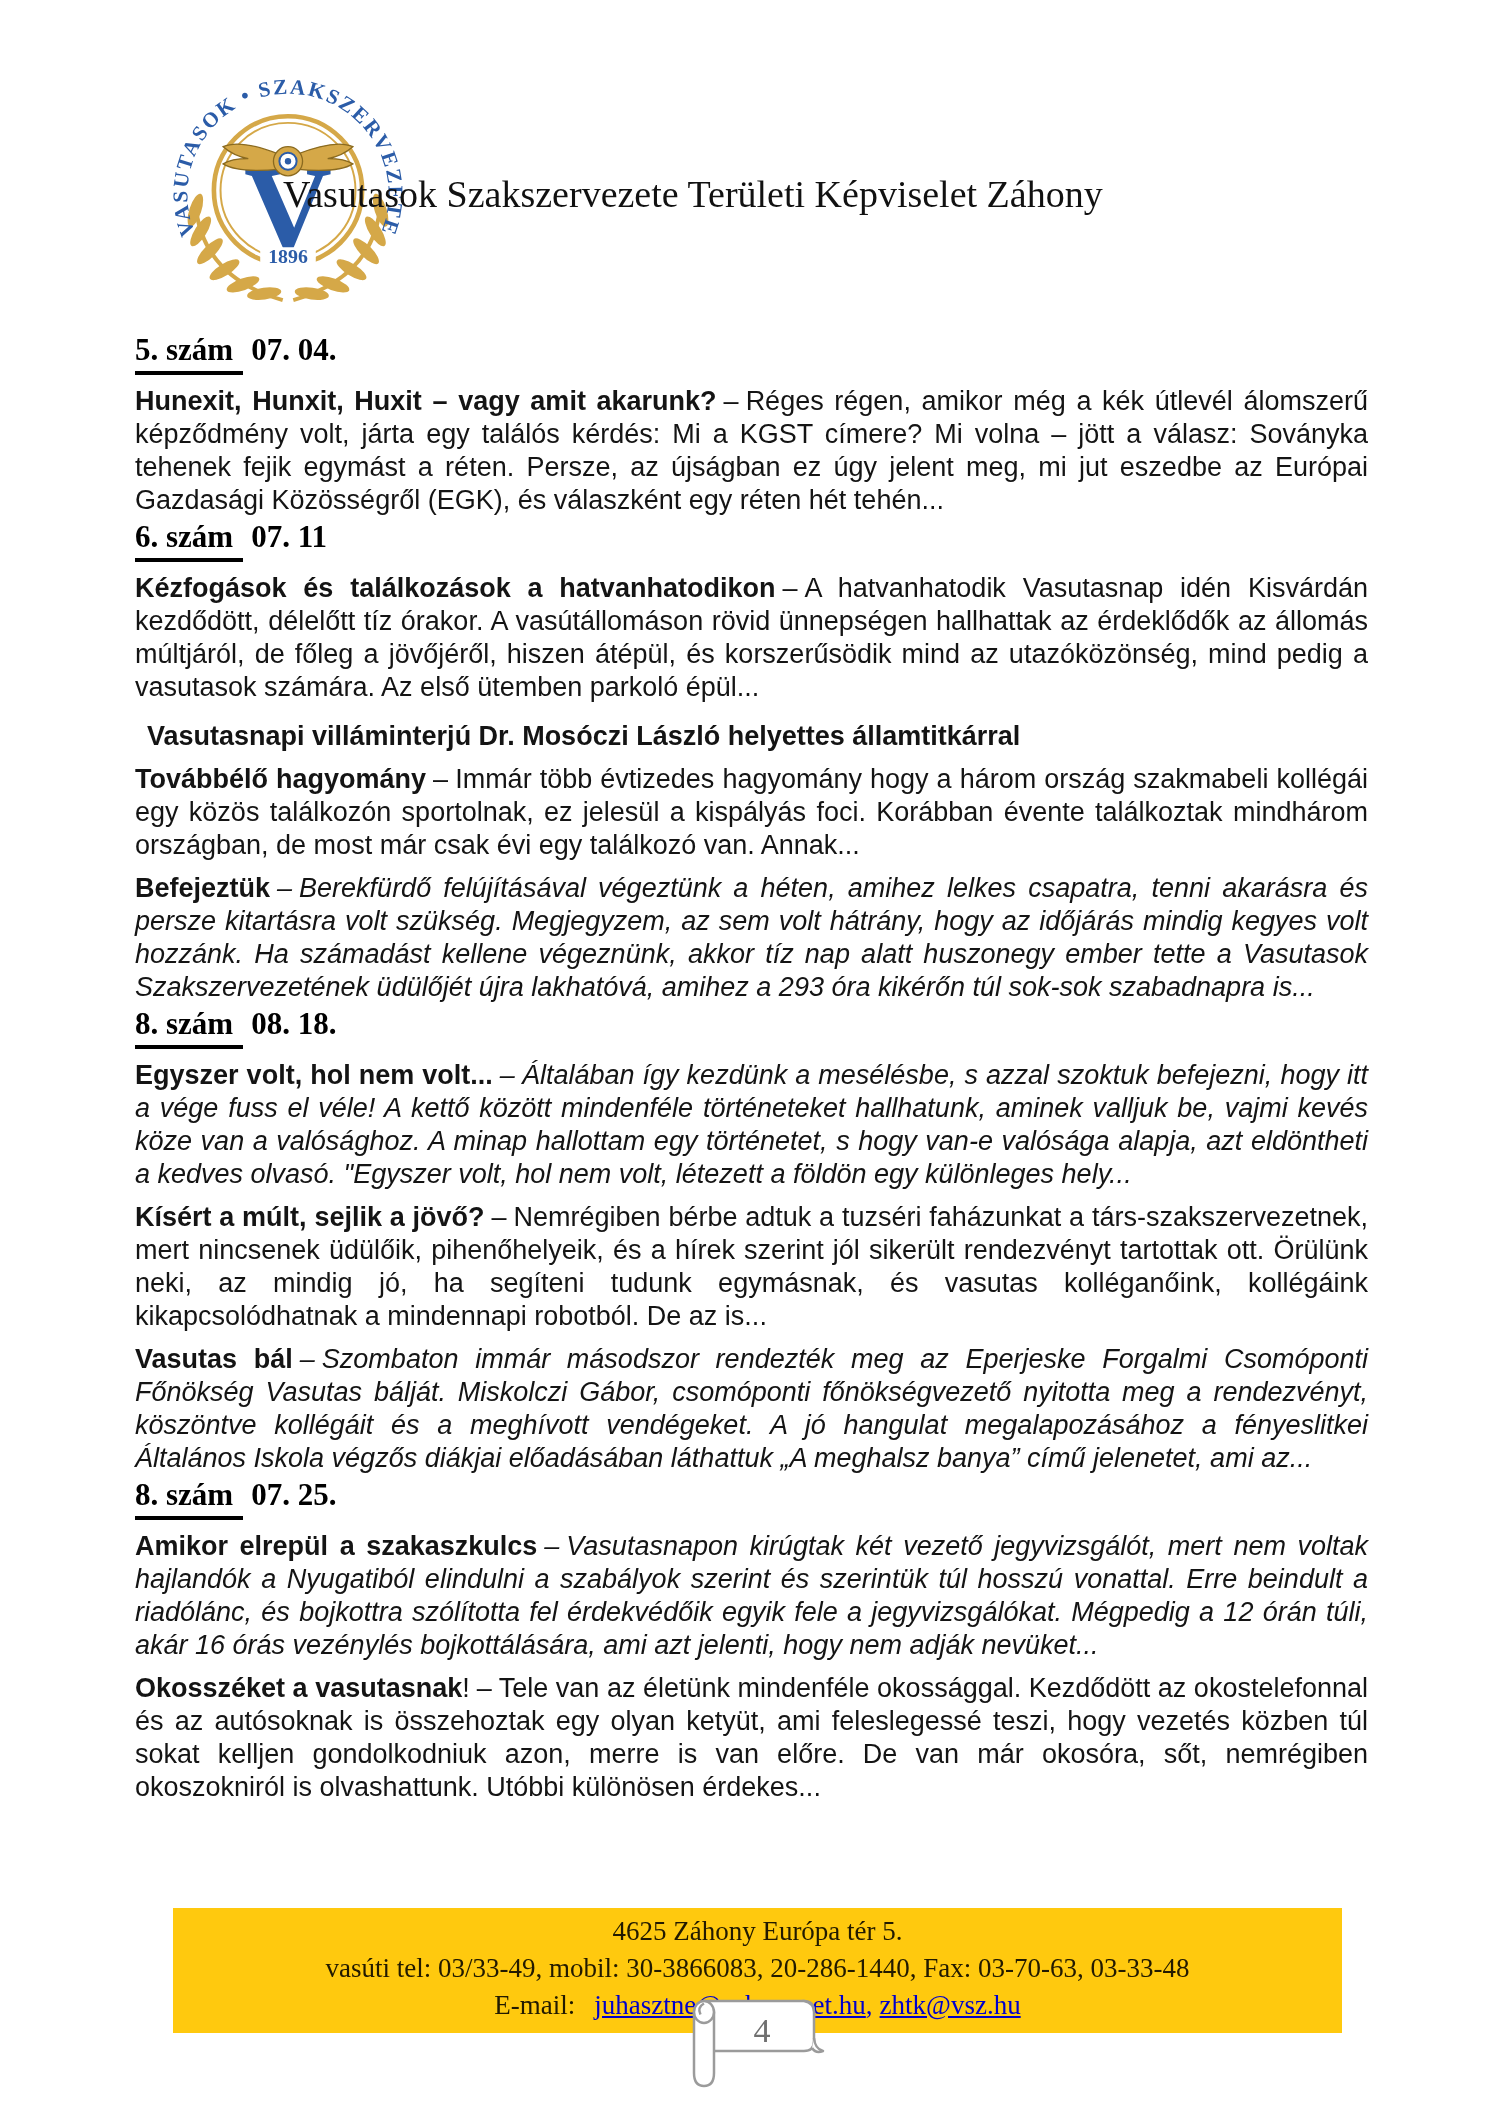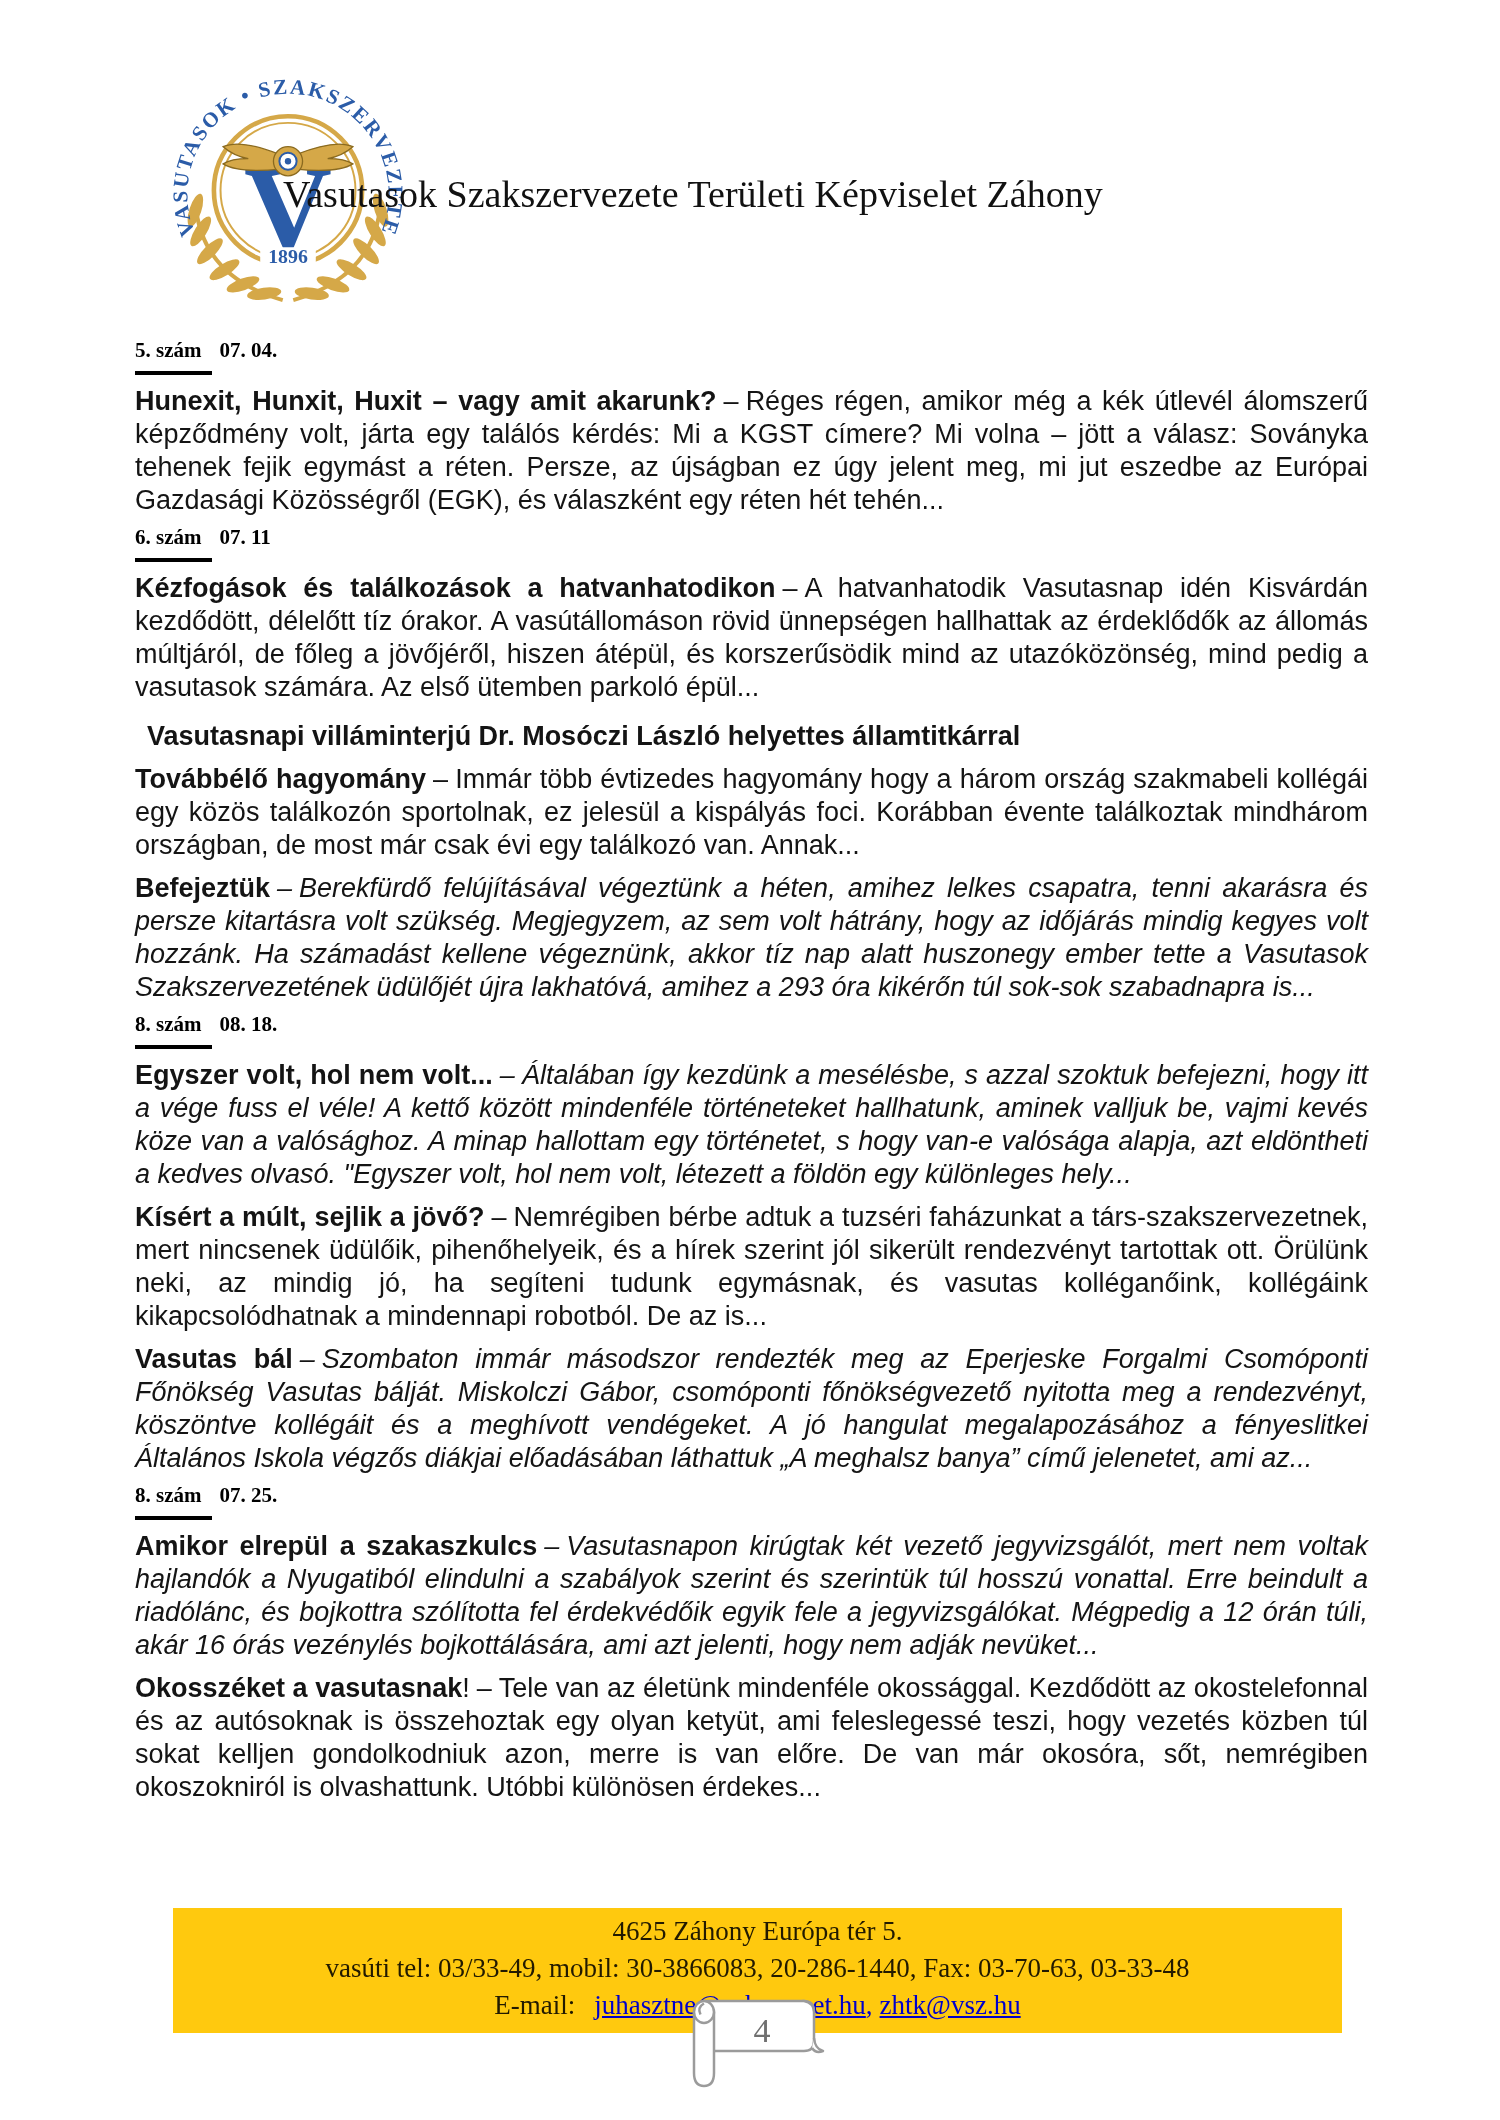--- a/index.html
+++ b/index.html
@@ -30,21 +30,21 @@
     white-space:nowrap;
   }
   
   main{
     position:absolute; left:135px; top:330px;
     width:1233px;
   }
   h2.issue{
     margin:26px 0 4px 0;
     font-family:"Liberation Serif", serif;
-    font-size:21px;
+    font-size:31px;
     line-height:40px;
     font-weight:700;
     color:#000;
   }
   h2.issue:first-child{margin-top:0;}
   .isznum{
     display:inline-block;
     border-bottom:4px solid #000;
     padding:0 10px 1px 0;
   }

